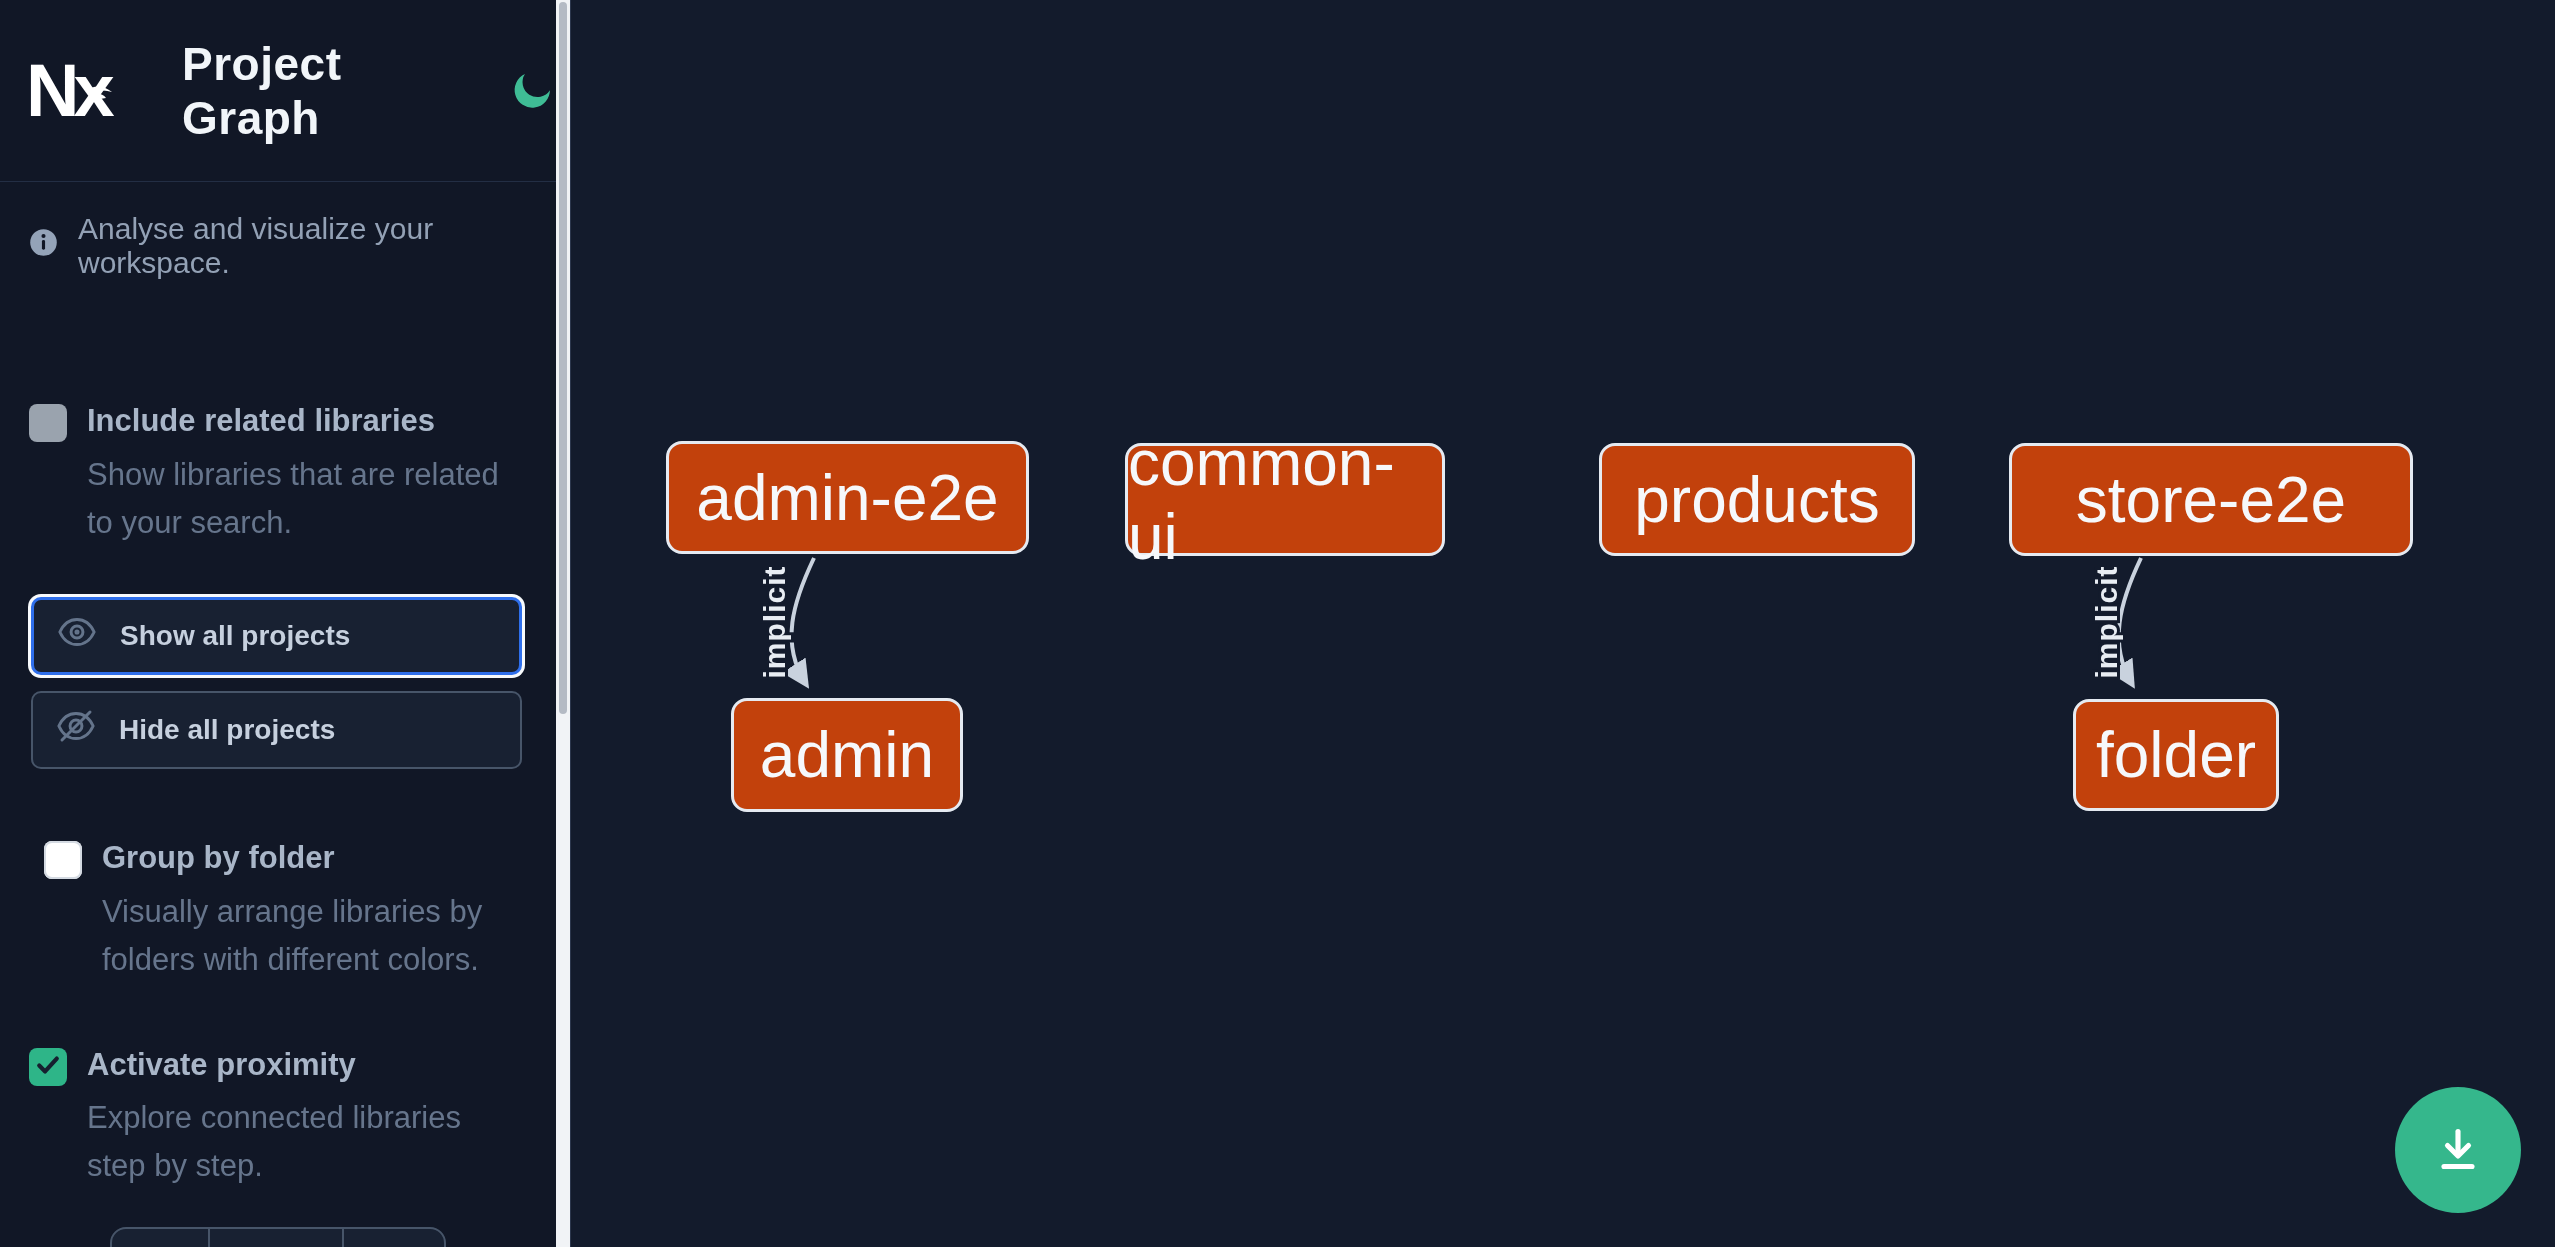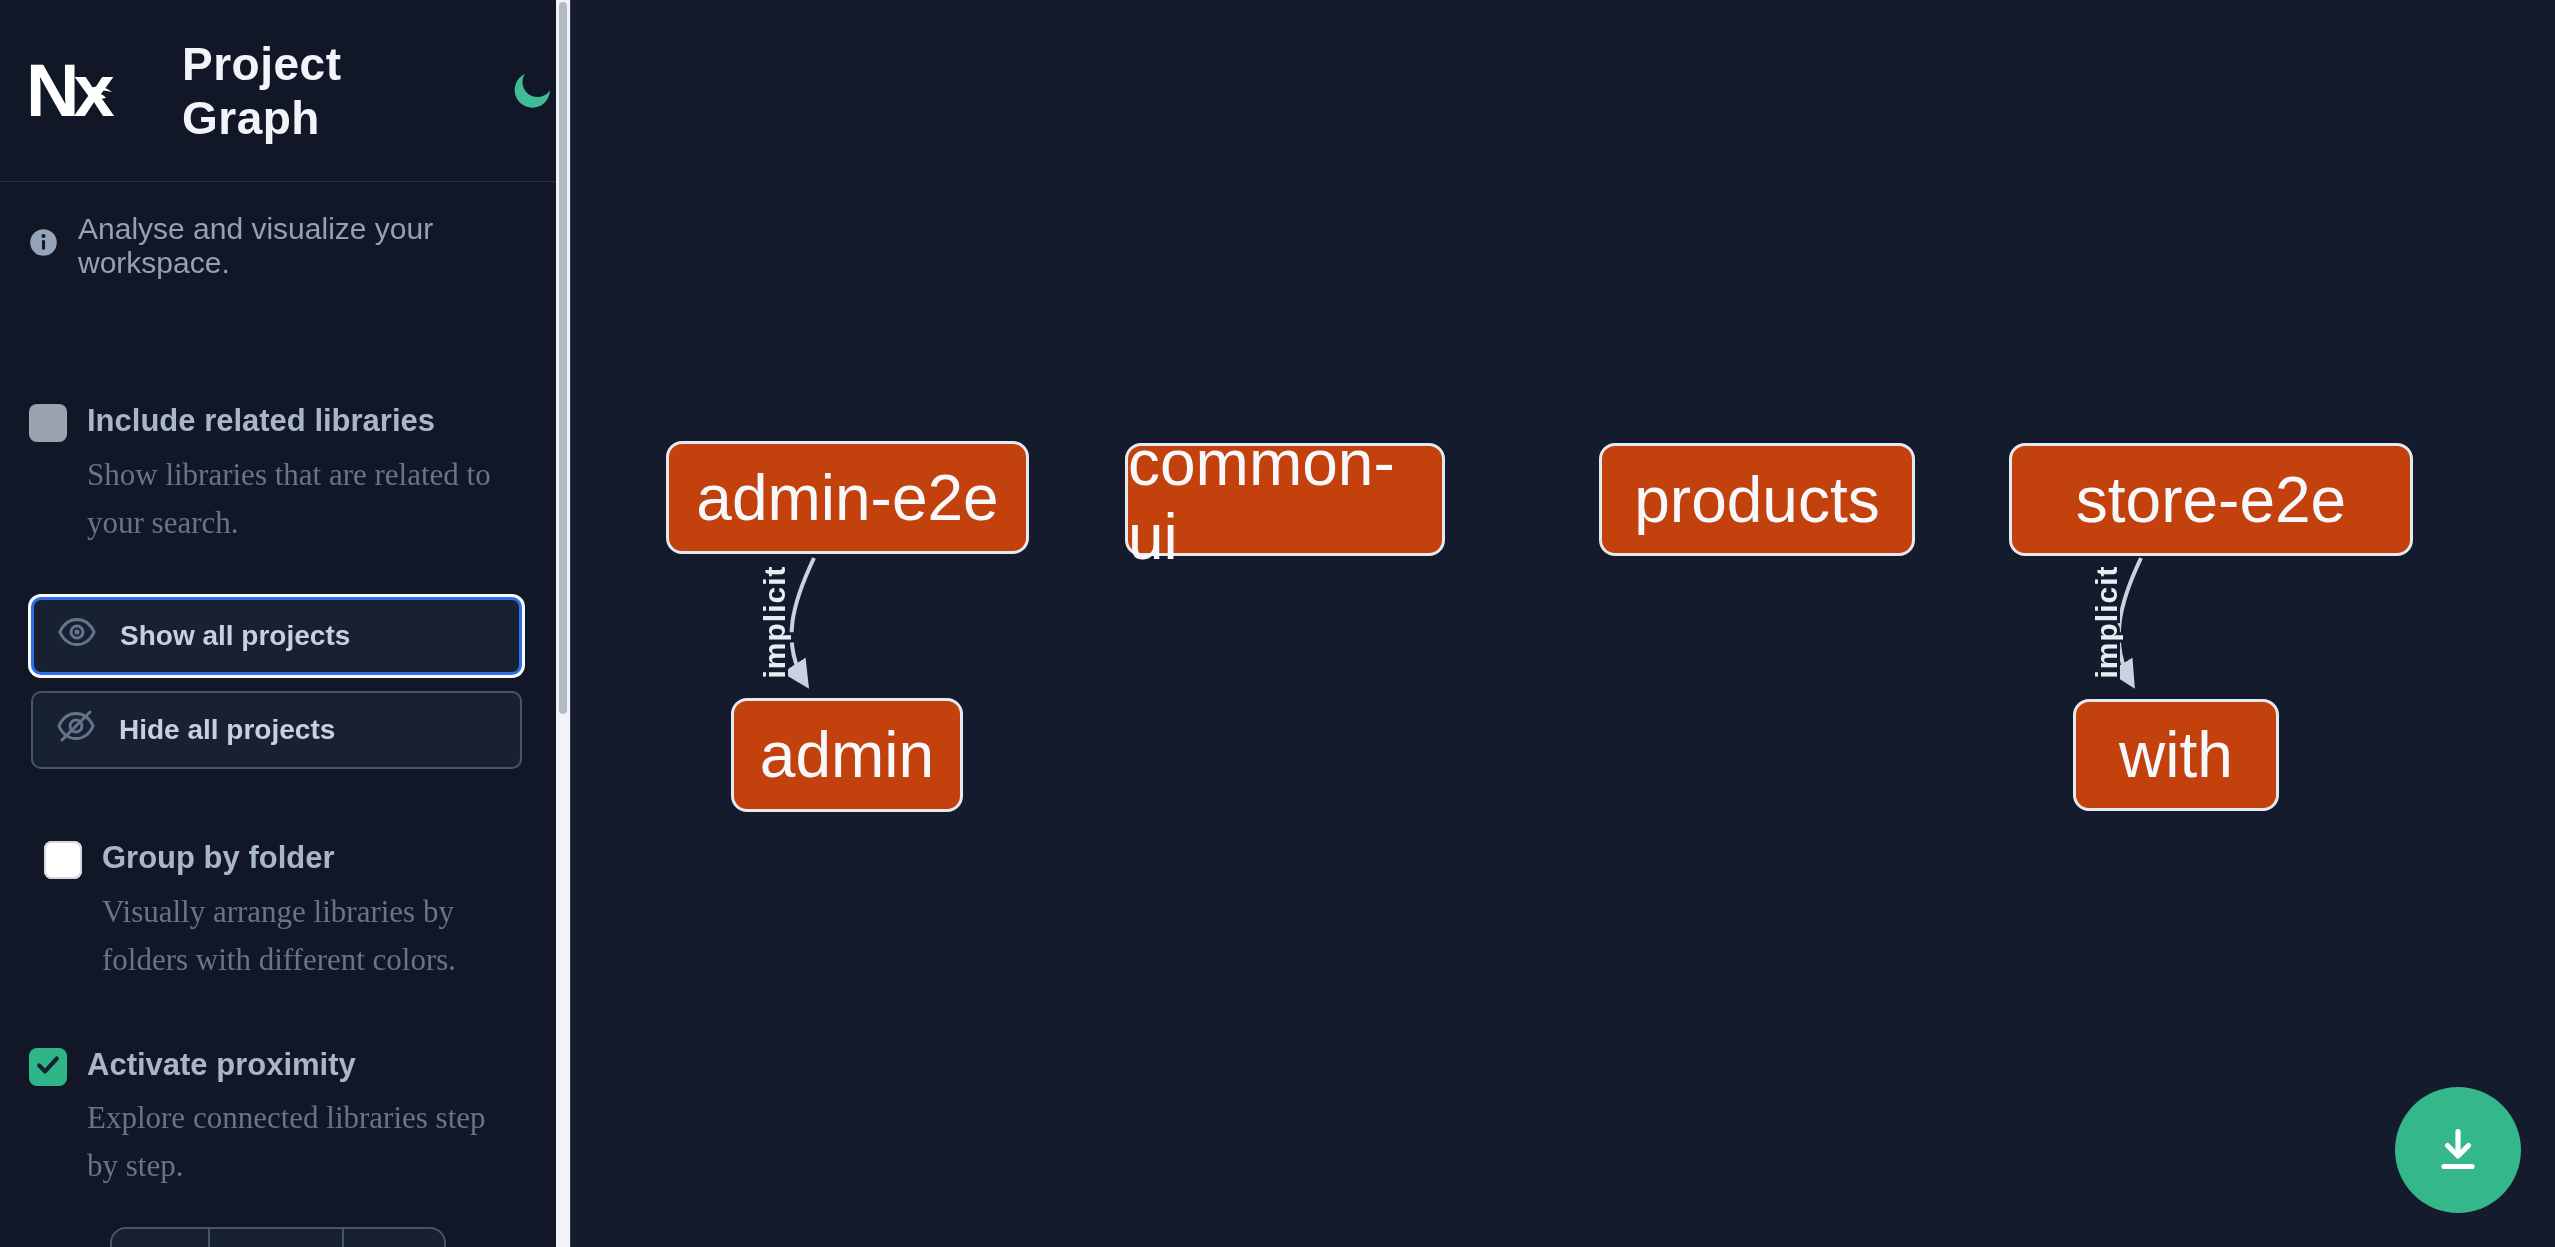--- a/index.html
+++ b/index.html
@@ -76,21 +76,21 @@
     cursor: pointer;
     display: flex; align-items: center; justify-content: center;
   }
   .checkbox.gray  { background: #9aa3ae; }
   .checkbox.white { background: #ffffff; box-shadow: inset 0 0 0 2px #d4dae2; }
   .checkbox.checked { background: #2eb588; }
   .opt-label {
     color: #a9b6c8; font-size: 31px; font-weight: 700;
     line-height: 1.25; margin-bottom: 10px; cursor: default;
   }
-  .opt-desc { color: #66758c; font-size: 31px; line-height: 1.55; max-width: 470px; font-family: Liberation Serif, serif; }
+  .opt-desc { color: #66758c; font-size: 31px; line-height: 1.55; max-width: 470px; }
 
   .proj-buttons { margin-top: 50px; display: flex; flex-direction: column; row-gap: 16px; }
   .proj-btn {
     margin: 0 34px 0 31px;
     height: 78px; border-radius: 10px;
     background: #182132;
     display: flex; align-items: center;
     padding-left: 22px; column-gap: 22px;
     color: #c6d0de; font-size: 28px; font-weight: 600;
     font-family: "Liberation Sans", sans-serif;
@@ -288,21 +288,21 @@
       <path d="M 1570 558 C 1549 602 1537 644 1561 684" fill="none" stroke="#c9d2de" stroke-width="4" marker-end="url(#arrow)"></path>
       <text class="edge-label" x="214" y="622" text-anchor="middle" transform="rotate(-90 214 622)">implicit</text>
       <text class="edge-label" x="1546" y="622" text-anchor="middle" transform="rotate(-90 1546 622)">implicit</text>
     </svg>
 
     <div class="node admin-e2e">admin-e2e</div>
     <div class="node common-ui">common-ui</div>
     <div class="node products">products</div>
     <div class="node store-e2e">store-e2e</div>
     <div class="node admin">admin</div>
-    <div class="node store">with</div>
+    <div class="node store">folder</div>
 
     <button class="fab">
       <span>
         <svg width="56" height="56" viewBox="0 0 24 24" fill="none" stroke="#ffffff" stroke-width="2.2" stroke-linecap="round" stroke-linejoin="round">
           <path d="M12 4.5 v9.5"></path>
           <path d="M7.5 10.5 L 12 15 L 16.5 10.5"></path>
           <path d="M6 19.5 h12"></path>
         </svg>
       </span>
     </button>

